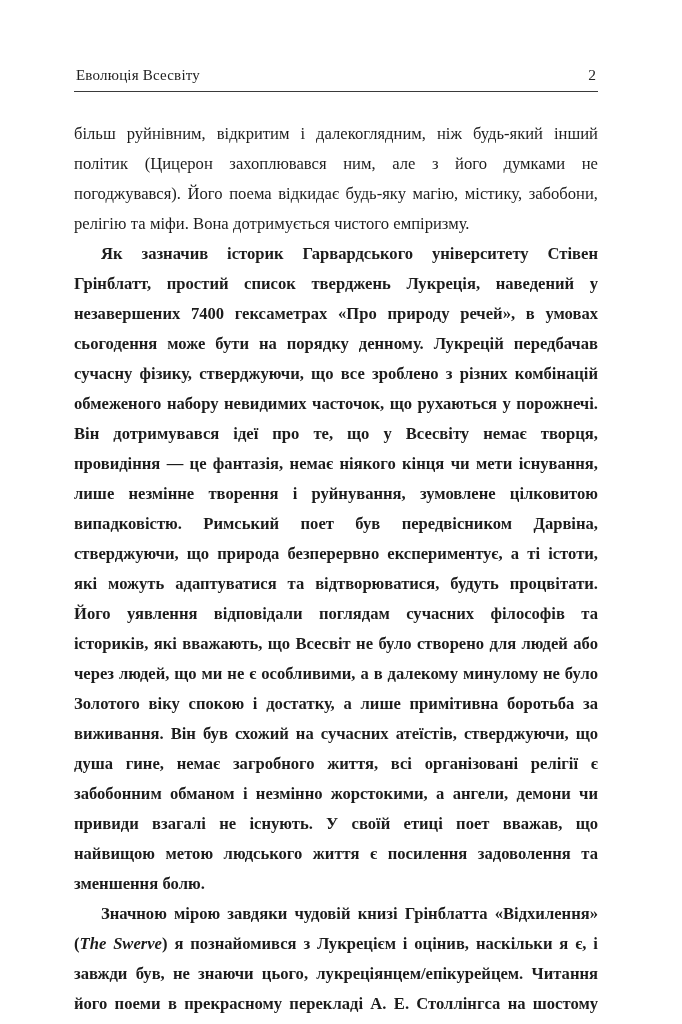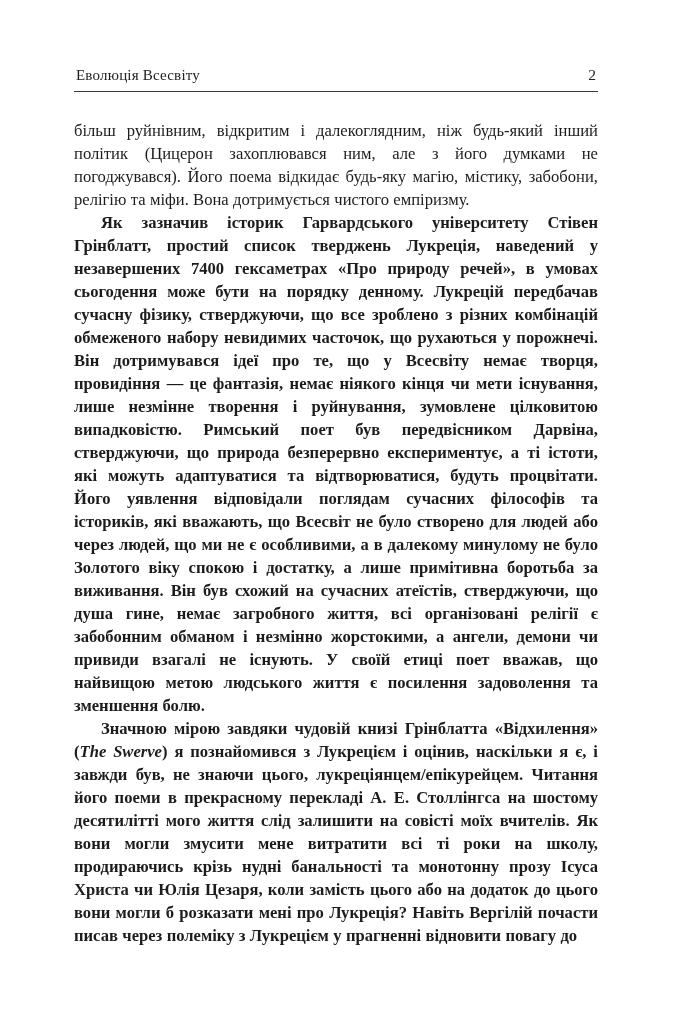--- a/index.html
+++ b/index.html
@@ -36,21 +36,21 @@
     border: none;
     border-top: 1.2px solid #3a3a3a;
     margin: 7px 0 0 0;
   }
   .body-text {
     margin-top: 27px;
   }
   .body-text p {
     margin: 0;
     font-size: 16.6px;
-    line-height: 23px;
+    line-height: 30px;
     text-align: justify;
     hyphens: auto;
     -webkit-hyphens: auto;
     word-spacing: 0.2px;
   }
   .body-text p.indent {
     text-indent: 27px;
     font-weight: bold;
   }
   .italic {

